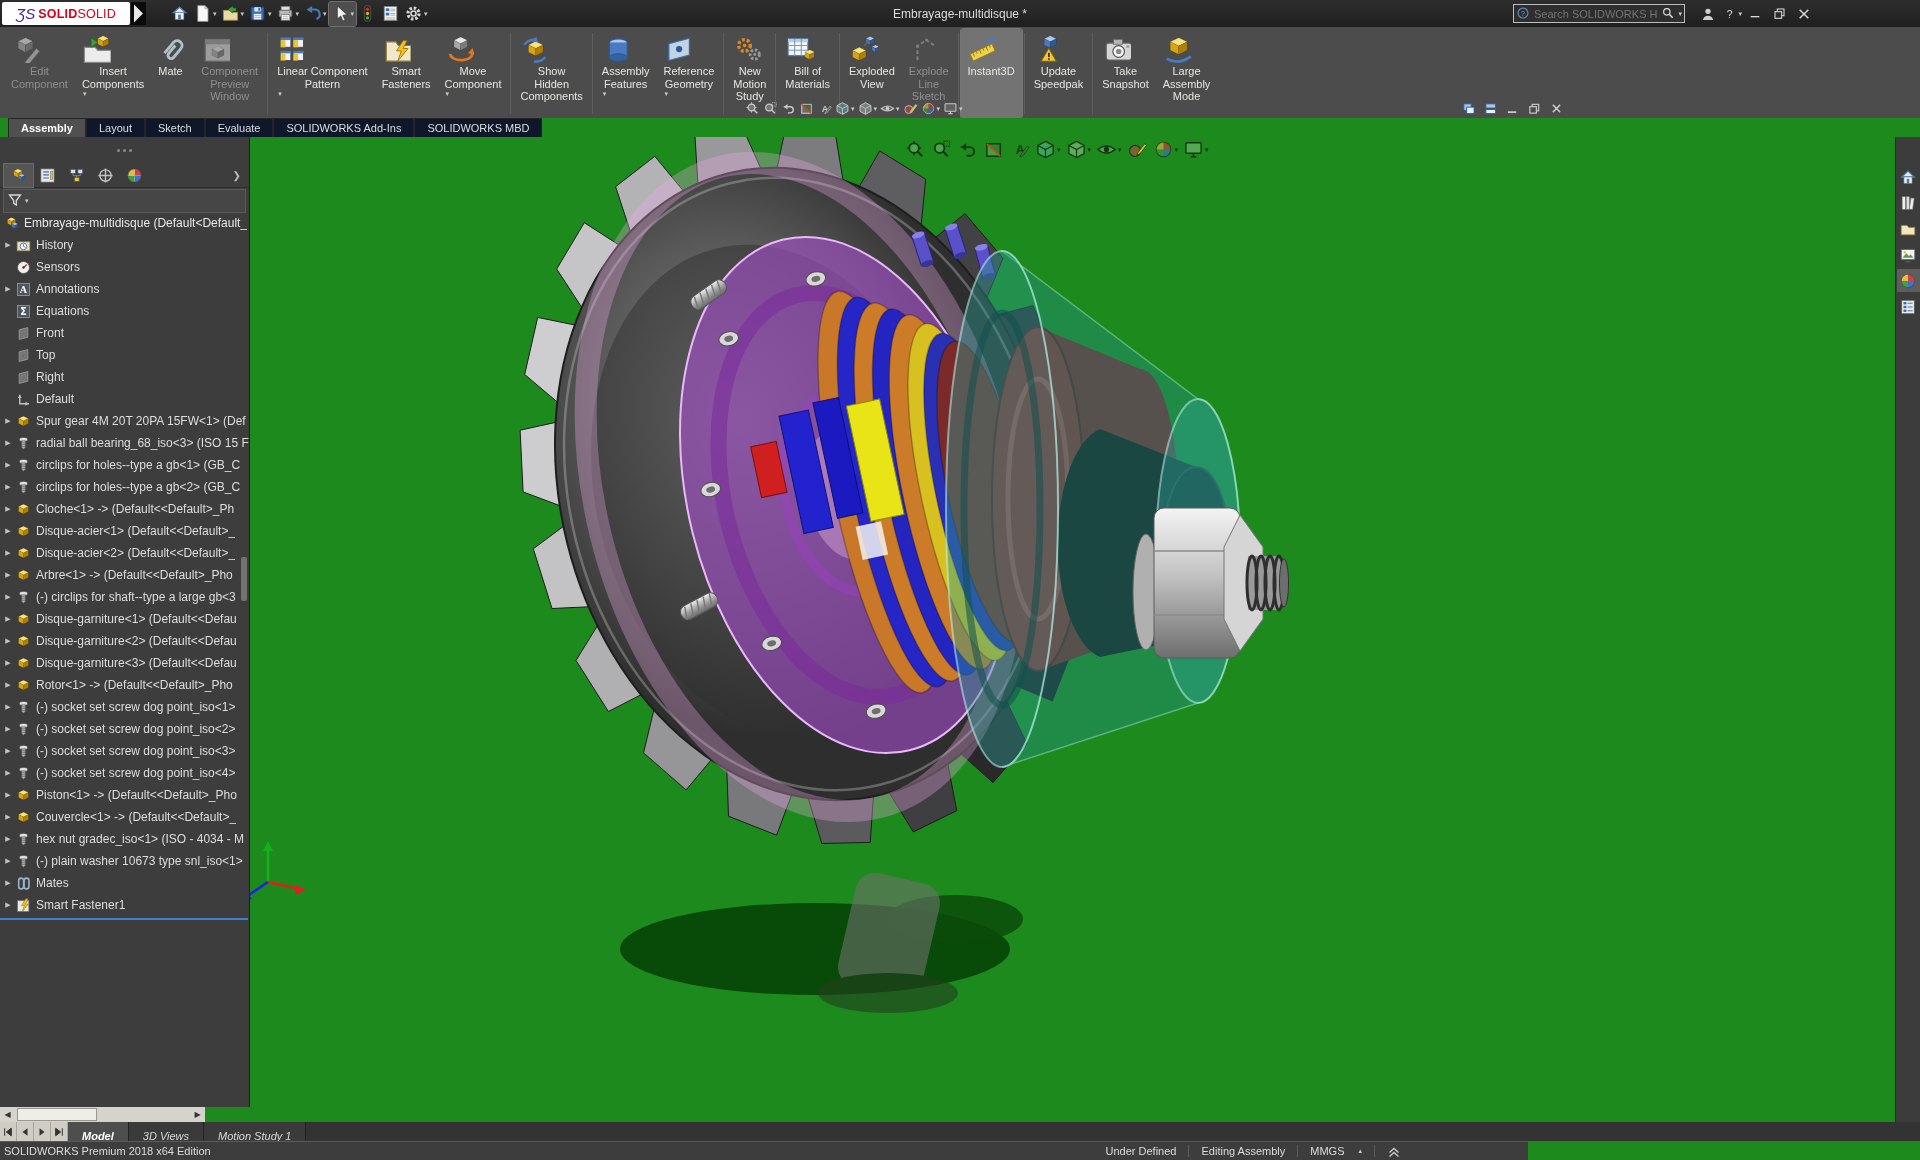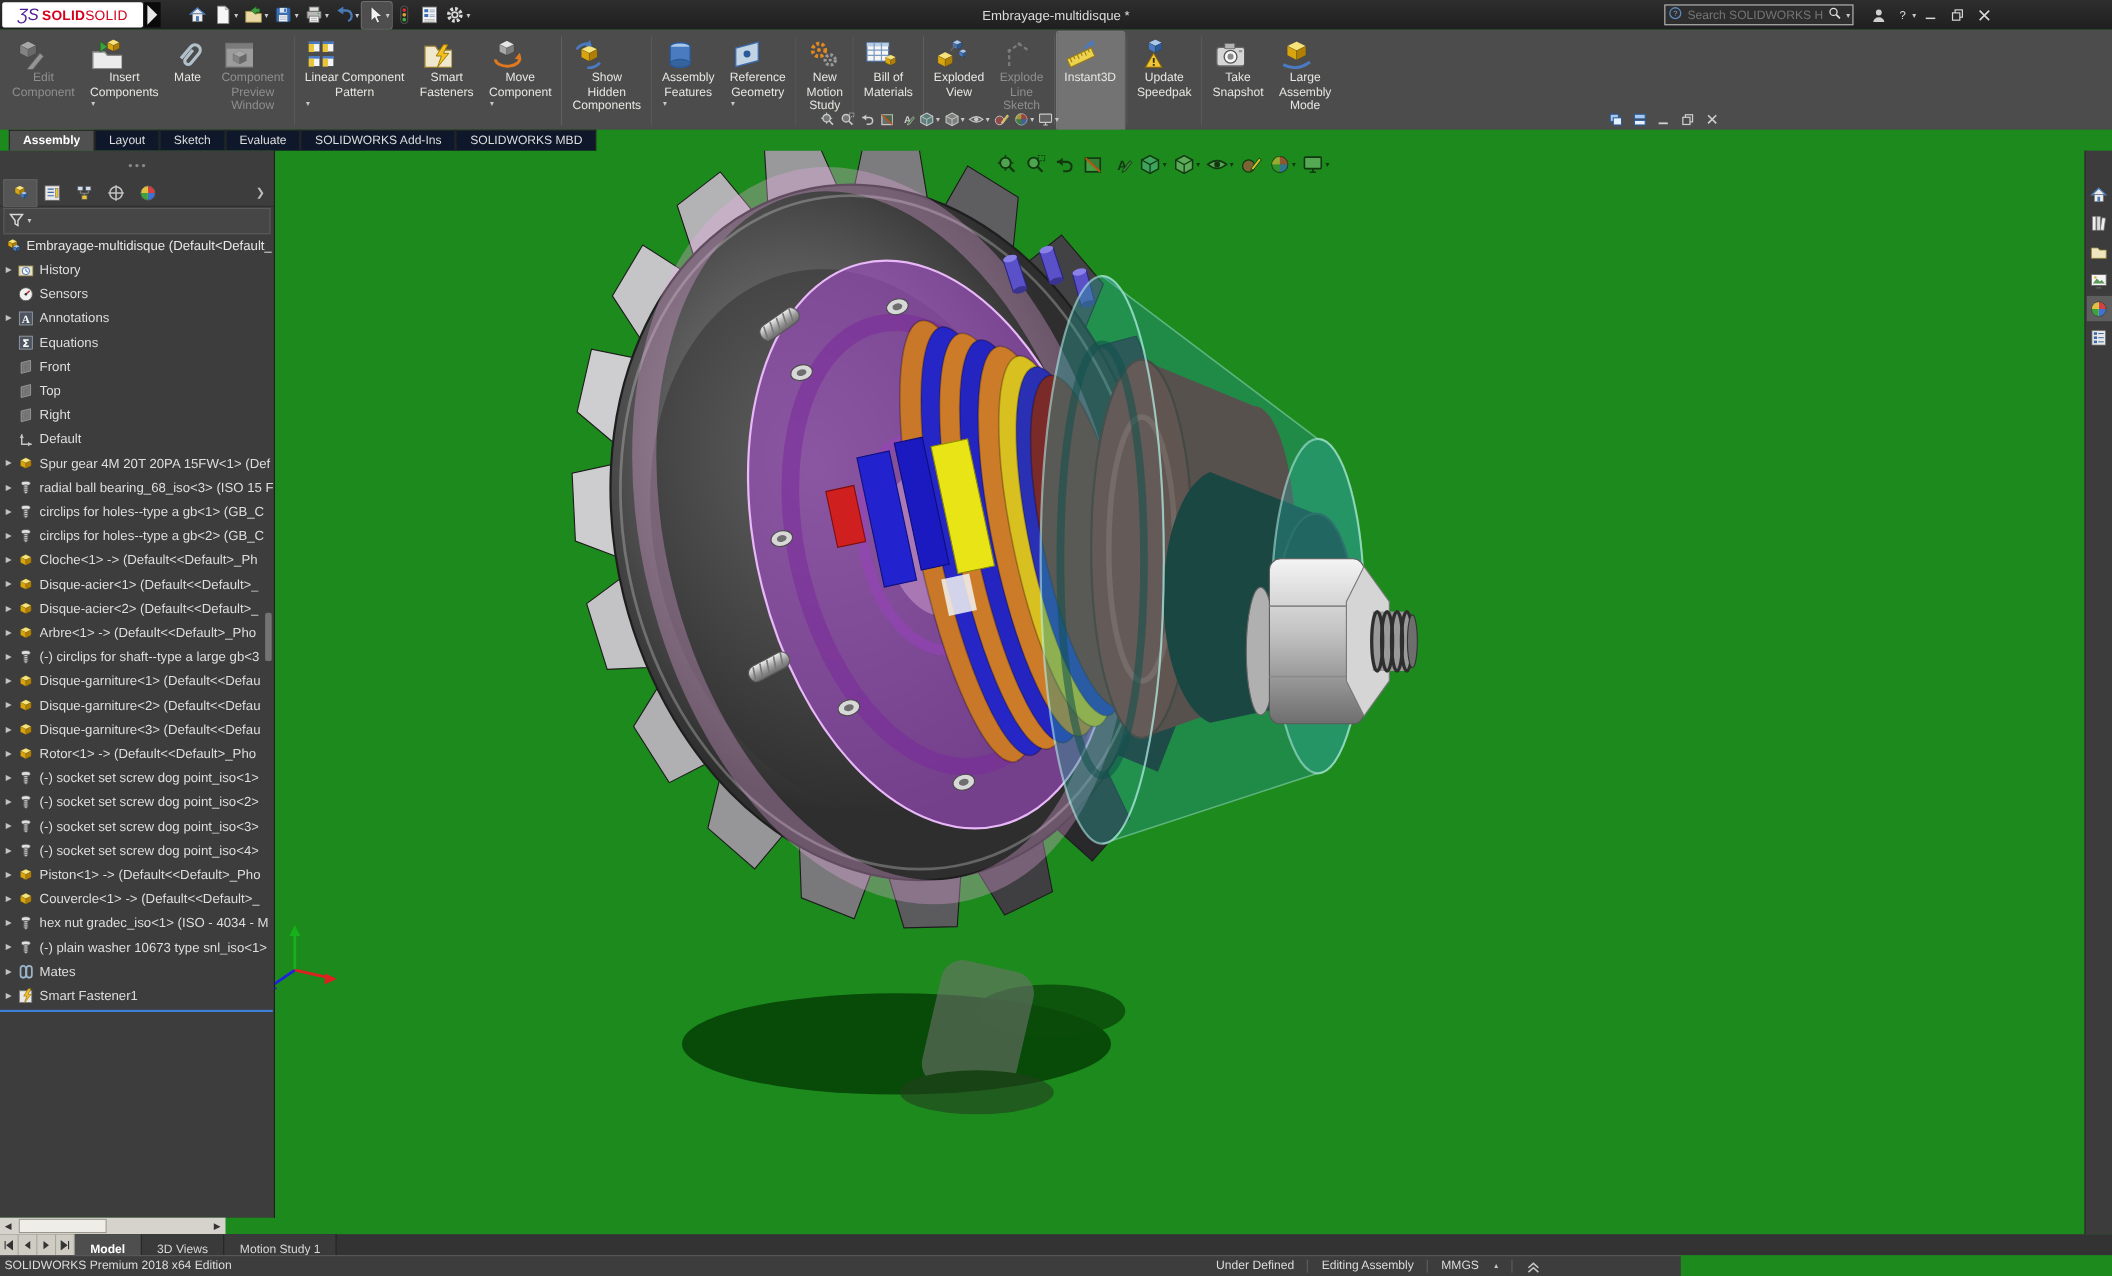--- a/index.html
+++ b/index.html
@@ -85,21 +85,21 @@
   
   #taskpane{position:absolute;right:0;top:0;width:25px;height:985px;background:#3c3c3c;border-left:1px solid #2a2a2a;display:flex;flex-direction:column;align-items:center;padding-top:28px;gap:3px;}
   .tp-btn{width:23px;height:23px;display:flex;align-items:center;justify-content:center;cursor:pointer;}
   .tp-btn.active{background:#5e5e5e;}
   .tp-btn svg{width:18px;height:18px;}
   
   #doctabs{position:absolute;left:0;top:1122px;width:1920px;height:19px;background:#333;display:flex;align-items:stretch;}
   #media{display:flex;align-items:stretch;background:#cfccc4;}
   .mbtn{width:17px;display:flex;align-items:center;justify-content:center;border-right:1px solid #a8a59d;cursor:pointer;}
   .mbtn svg{width:10px;height:10px;}
-  .dtab{display:flex;align-items:center;padding:14px 14px;border-right:1px solid #222;color:#d8d8d8;cursor:pointer;background:#3a3a3a;}
+  .dtab{display:flex;align-items:center;padding:14px 14px;border-right:1px solid #222;color:#d8d8d8;cursor:pointer;background:#3a3a3a;font-style:italic;}
   .dtab.active{background:#4e4e4e;color:#fff;font-weight:bold;}
   
   #statusbar{position:absolute;left:0;top:1141px;width:1528px;height:19px;background:#3d3d3d;border-top:1px solid #5a5a5a;display:flex;align-items:center;padding:0 115px 0 4px;font-size:11px;color:#dcdcdc;}
   #status-right{margin-left:auto;display:flex;align-items:center;height:100%;}
   .sitem{display:flex;align-items:center;height:100%;padding:0 12px;}
   .ssep{width:1px;height:70%;background:#5e5e5e;}
   .sicon svg{width:14px;height:14px;}
 </style>
 </head>
 <body>

